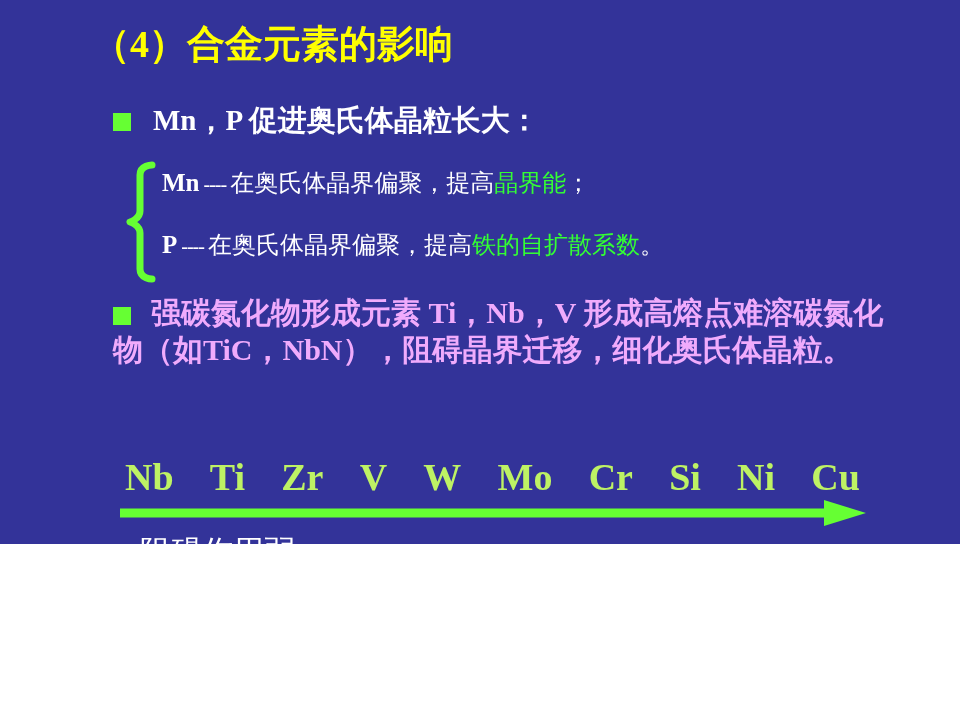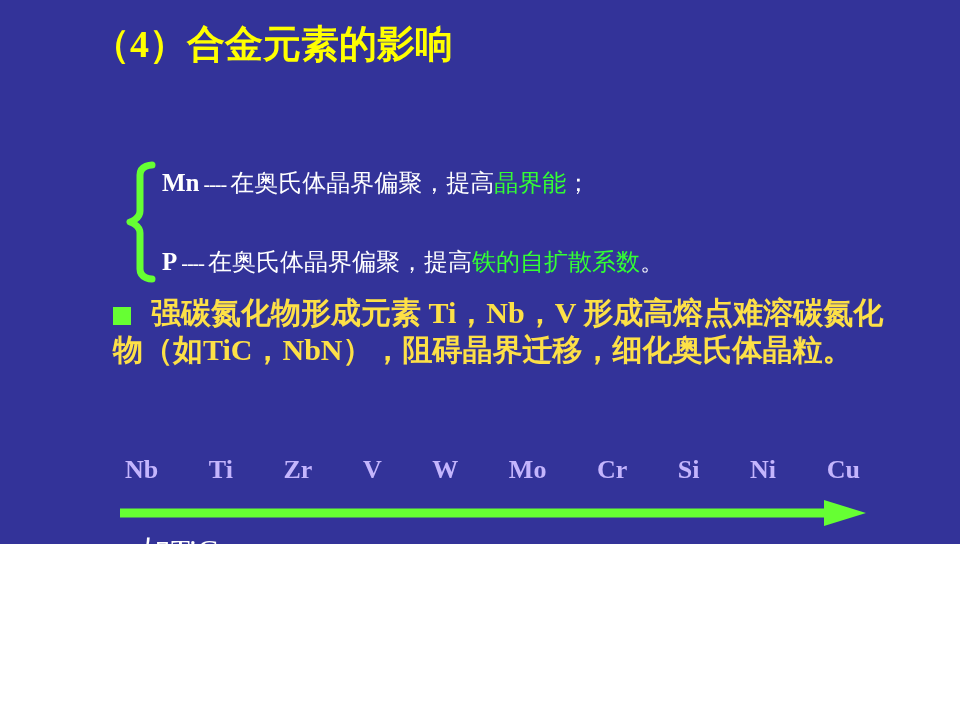--- a/index.html
+++ b/index.html
@@ -94,21 +94,21 @@
     left: 40px;
     white-space: nowrap;
     color: #ffffff;
     line-height: 1.1;
   }
   #brace-line-mn {
     top: 6px;
     font-size: 24px;
   }
   #brace-line-p {
-    top: 85px;
+    top: 68px;
     font-size: 24px;
   }
   .sym {
     font-weight: bold;
     font-size: 25px;
   }
   .dash {
     font-size: 20px;
     letter-spacing: -1px;
   }
@@ -120,41 +120,41 @@
   #bullet-ti {
     left: 113px;
     top: 297px;
   }
   #bullet-ti .bullet-square { margin-top: 10px; }
   .para-yellow {
     position: absolute;
     left: 113px;
     top: 294px;
     width: 790px;
-    color: #fde047;
+    color: #f0abfc;
     font-size: 30px;
     font-weight: bold;
     line-height: 1.24;
     text-indent: 38px;
   }
 
   
   #element-row {
     position: absolute;
     left: 125px;
     top: 455px;
     width: 735px;
     display: flex;
     justify-content: space-between;
     align-items: baseline;
   }
   .element-label {
-    font-size: 26px;
-    font-weight: bold;
-    color: #c4b5fd;
+    font-size: 38px;
+    font-weight: bold;
+    color: #bef264;
     font-family: "Liberation Serif", "DejaVu Serif", serif;
   }
 
   #arrow-wrap {
     position: absolute;
     left: 118px;
     top: 496px;
     width: 750px;
     height: 34px;
   }
@@ -171,20 +171,24 @@
   #caption-strong { left: 140px; }
   #caption-weak   { left: 648px; }
 </style>
 </head>
 <body>
 
 <div id="slide">
 
   <div class="slide-title">（4）合金元素的影响</div>
 
+  <div class="bullet-row" id="bullet-mn">
+    <span class="bullet-square"></span>
+    <span class="bullet-text">Mn，P 促进奥氏体晶粒长大：</span>
+  </div>
 
   <div id="brace-block">
 
     <span class="brace-glyph">
       <svg class="brace-svg" width="40" height="146" viewBox="0 0 40 146" fill="none" xmlns="http://www.w3.org/2000/svg">
         <path d="M30 16 C30 16 18 16 18 26 L18 62 C18 70 8 73 8 73 C8 73 18 76 18 84 L18 120 C18 130 30 130 30 130" stroke="#66ff33" stroke-width="7" stroke-linecap="round" stroke-linejoin="round" fill="none"></path>
       </svg>
     </span>
 
     <div class="brace-line" id="brace-line-mn">
@@ -214,15 +218,15 @@
     <span class="element-label">Cu</span>
   </div>
 
   <div id="arrow-wrap">
     <svg width="750" height="34" viewBox="0 0 750 34" xmlns="http://www.w3.org/2000/svg">
       <line x1="2" y1="17" x2="712" y2="17" stroke="#66ff33" stroke-width="9"></line>
       <polygon points="706,4 748,17 706,30" fill="#66ff33"></polygon>
     </svg>
   </div>
 
-  <div class="caption" id="caption-strong">如TiC</div>
+  <div class="caption" id="caption-strong">阻碍作用弱</div>
 
 </div>
 
 </body></html>

